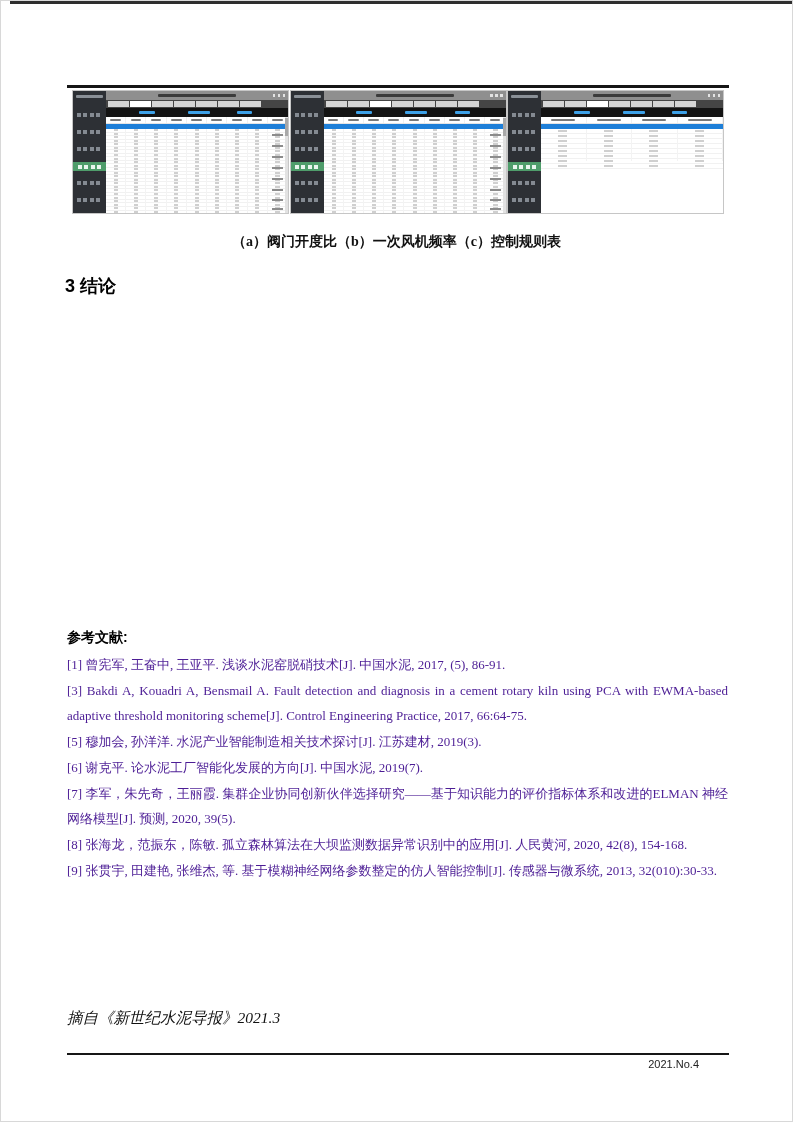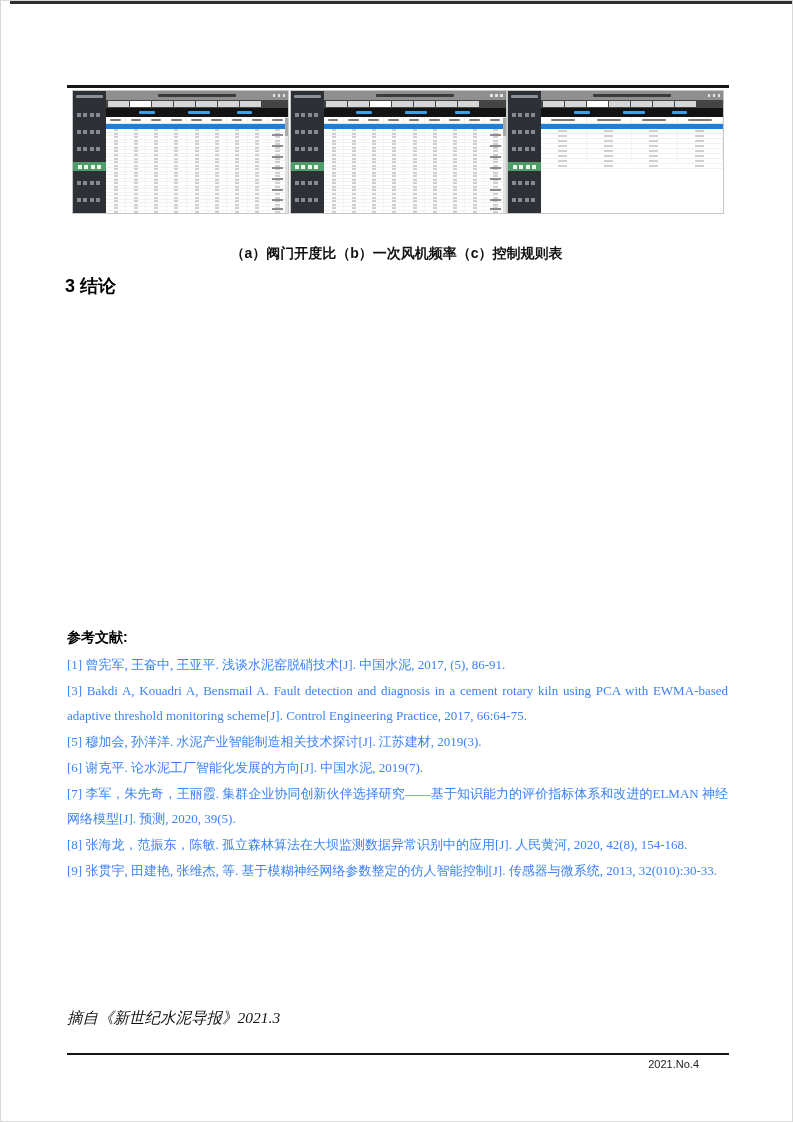--- a/index.html
+++ b/index.html
@@ -53,29 +53,29 @@
     background-size:100% 2px; background-repeat:no-repeat; background-position:0 35%; }
   .colgrid { position:absolute; inset:0; display:grid; pointer-events:none; }
   .colgrid b { border-right:1px solid #f3f3f3; }
   .mark { position:absolute; right:5px; width:11px; height:2px; background:#8c8c8c; }
   .sbar { position:absolute; right:0; top:26px; bottom:0; width:3px; background:#e2e2e2; }
   .sbar b { position:absolute; top:1px; left:0; width:100%; height:18px; background:#a8a8a8; }
 
   
   .cap { position:absolute; left:0; width:100%; text-align:center;
     font-family:"Liberation Sans","DejaVu Sans",sans-serif; font-weight:700; font-size:14px; color:#111; }
-  .cap1 { top:219px; } .cap2 { top:244px; }
+  .cap1 { top:219px; } .cap2 { top:232px;font-family:Liberation Serif, serif; }
   .h-conc { position:absolute; top:273px; left:64px;
     font-family:"Liberation Sans","DejaVu Sans",sans-serif; font-weight:700; font-size:18px; color:#000; }
   .body-par { position:absolute; top:301px; left:66px; width:661px;
     font-size:16px; line-height:37.4px; text-align:justify; text-indent:2em; color:#111; }
   .ref-head { position:absolute; top:628px; left:66px;
     font-family:"Liberation Sans","DejaVu Sans",sans-serif; font-weight:700; font-size:14px; color:#000; }
   .refs { position:absolute; top:651px; left:66px; width:661px;
-    font-size:13px; line-height:25.7px; text-align:justify; color:#3b82f6; }
+    font-size:13px; line-height:25.7px; text-align:justify; color:#4c1d95; }
   .refs p { margin:0; }
   .src { position:absolute; top:1007px; left:66px; font-style:italic; font-size:15.5px; color:#111; }
   .fpage { position:absolute; top:1057px; left:0; width:100%; text-align:center;
     font-family:"Liberation Sans","DejaVu Sans",sans-serif; font-size:11px; color:#222; }
   .fissue { position:absolute; top:1057px; right:93px;
     font-family:"Liberation Sans","DejaVu Sans",sans-serif; font-size:11px; color:#222; }
 </style>
 </head>
 <body>
 

